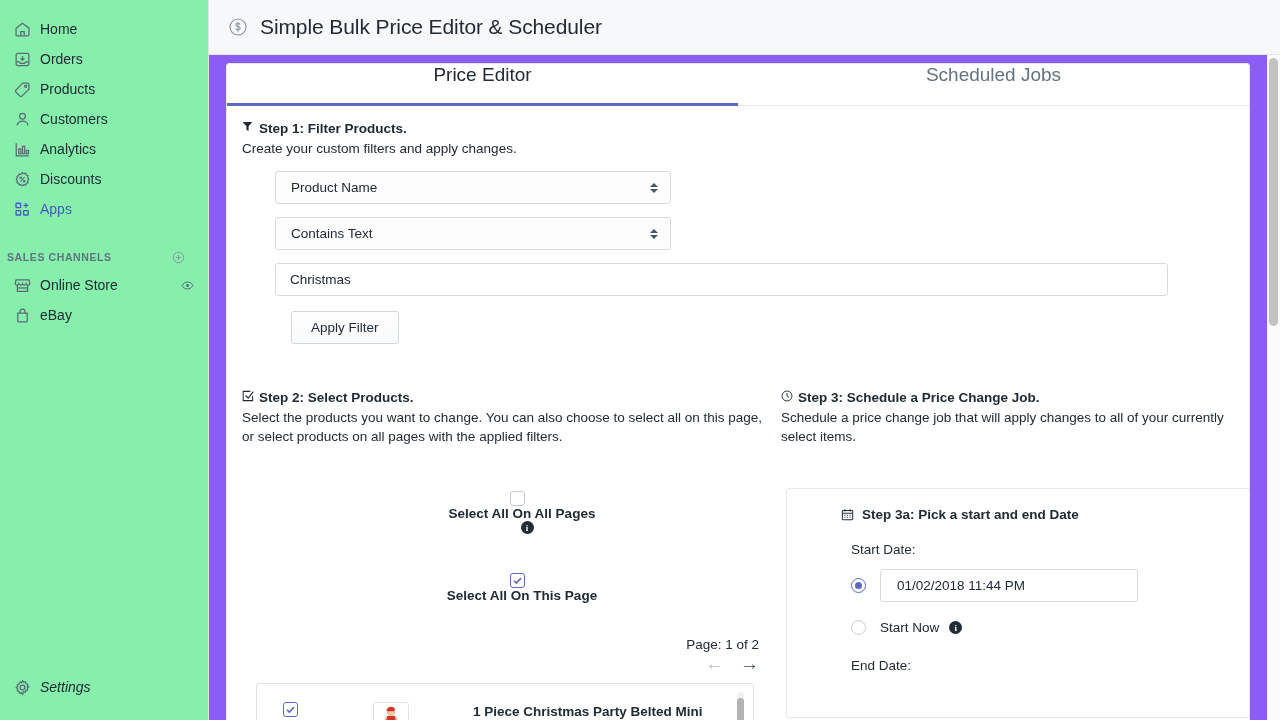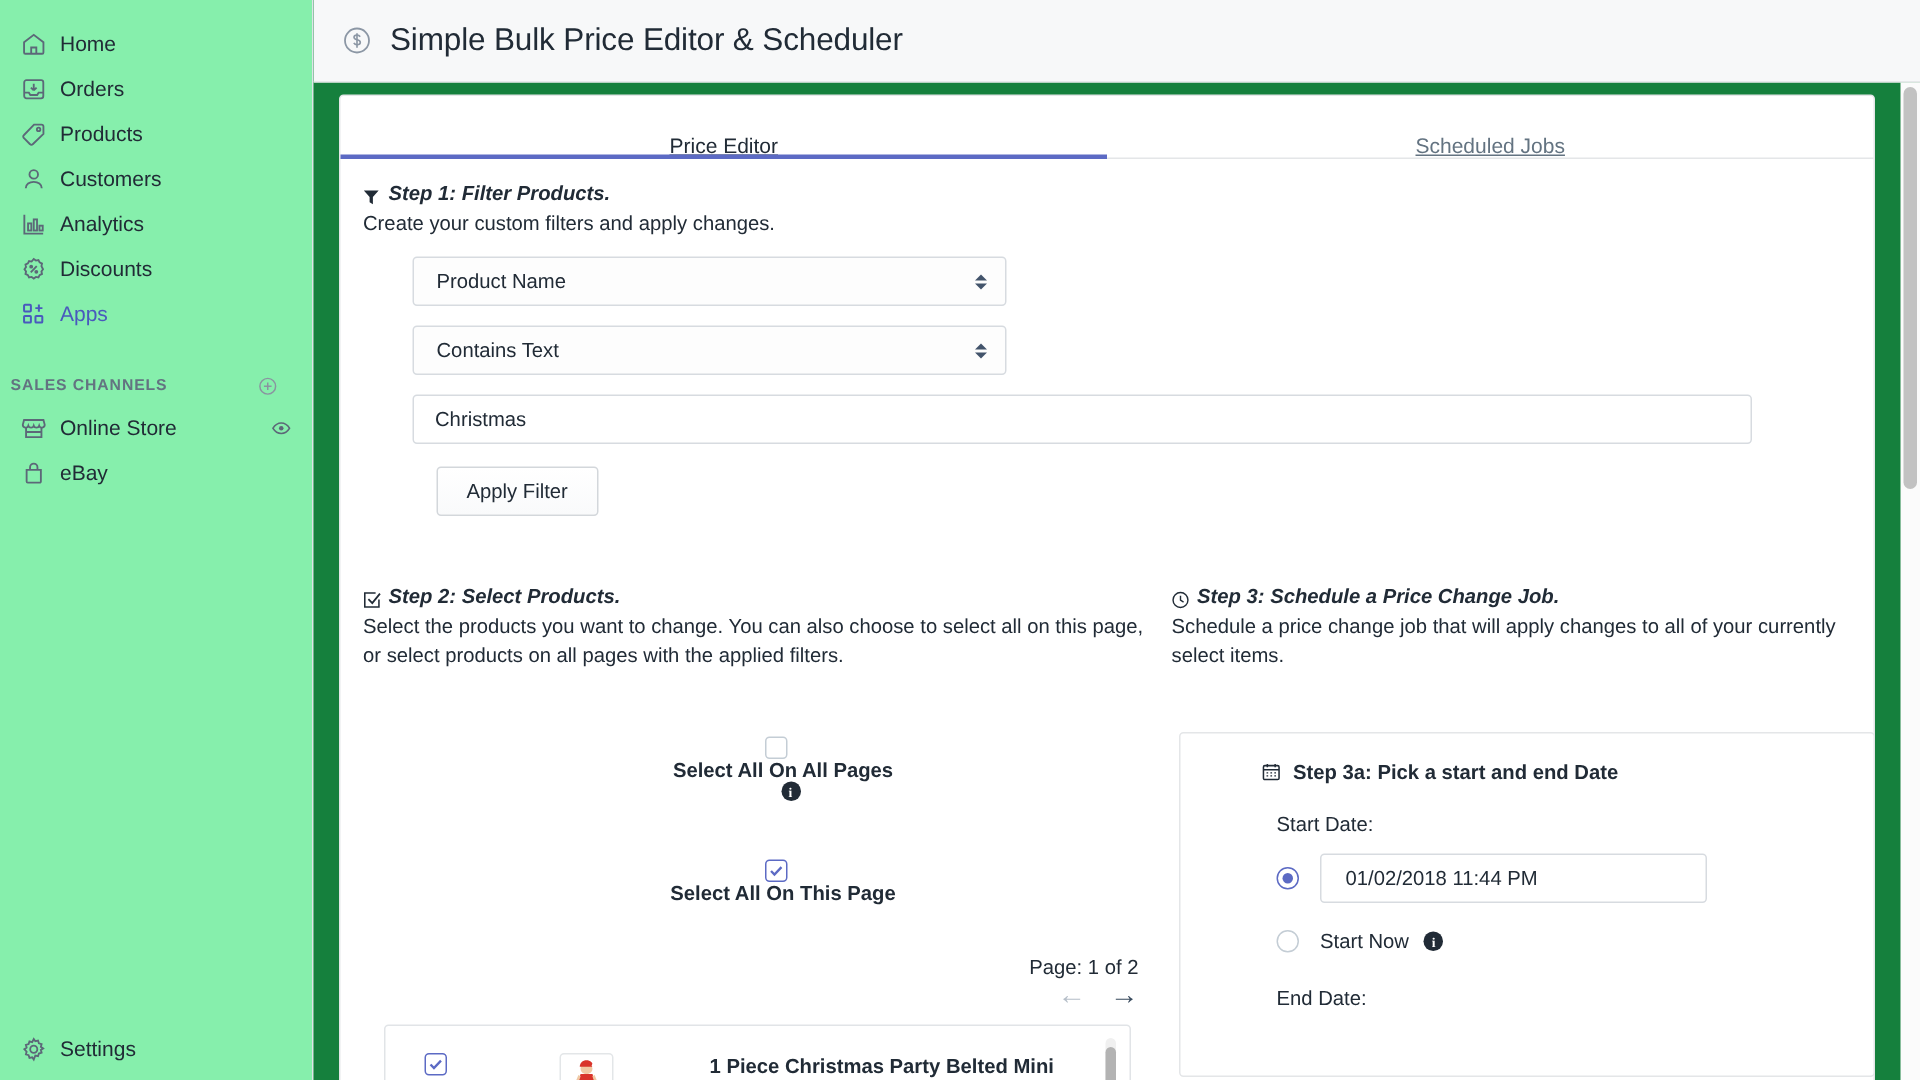--- a/index.html
+++ b/index.html
@@ -47,28 +47,29 @@
     font-size: 10.5px; font-weight: bold;
     letter-spacing: 0.6px;
   }
   .section-head .sh-label { flex: 1; }
   .section-head .sh-action { width: 16px; height: 16px; display:flex; align-items:center; justify-content:center;}
   .nav-item .trail {
     margin-left: auto; margin-right: 13px;
     width: 16px; height: 16px; display:flex; align-items:center; justify-content:center;
   }
   .sidebar-bottom {
-    position: absolute; bottom: 0; left: 0; right: 0;
+    position: absolute; bottom: 12px; left: 0; right: 0;
     padding-bottom: 6px;
+    font-style: italic;
   }
 
   
   .main {
     flex: 1; height: 720px; position: relative;
-    background: #15803d;
+    background: #8b5cf6;
     overflow: hidden;
   }
   .topbar {
     height: 55px;
     display: flex; align-items: center;
     padding-left: 18px;
     border-bottom: 1px solid #e6e8ea;
     background: #f7f8f9;
   }
   .topbar .logo { width: 24px; height: 24px; margin-right: 9px; display:flex; align-items:center;}
@@ -87,40 +88,38 @@
     width: 1024px;
     min-height: 700px;
   }
   .tabs {
     display: flex;
     border-bottom: 1px solid #e4e6e8;
     height: 42px;
   }
   .tab {
     flex: 1;
-    display: flex; align-items: flex-end; justify-content: center;
-    font-size: 14px;
+    display: flex; align-items: flex-start; justify-content: center;
+    font-size: 19px;
     color: #637381;
     cursor: pointer;
     position: relative;
-    text-decoration: underline;
   }
   .tab.active { color: #212b36; }
   .tab.active:after {
     content: ""; position: absolute; left: 0; right: 0; bottom: -1px;
     height: 3px; background: #5c6ac4;
   }
 
   .body-pad { padding: 14px 22px 0 15px; }
 
   .step-head {
-    display: flex; align-items: flex-end;
+    display: flex; align-items: flex-start;
     font-size: 13.5px; font-weight: bold; color: #212b36;
     line-height: 17px;
-    font-style: italic;
   }
   .step-head .sico { width: 17px; flex: 0 0 17px; display:flex; align-items:center; justify-content:flex-start; padding-top:1px;}
   .step-desc {
     font-size: 13.5px; color: #212b36; line-height: 19px;
     margin-top: 2px;
   }
 
   .field-col { padding-left: 33px; }
   .sel-wrap { position: relative; width: 396px; margin-top: 13px; }
   .sel-box {

